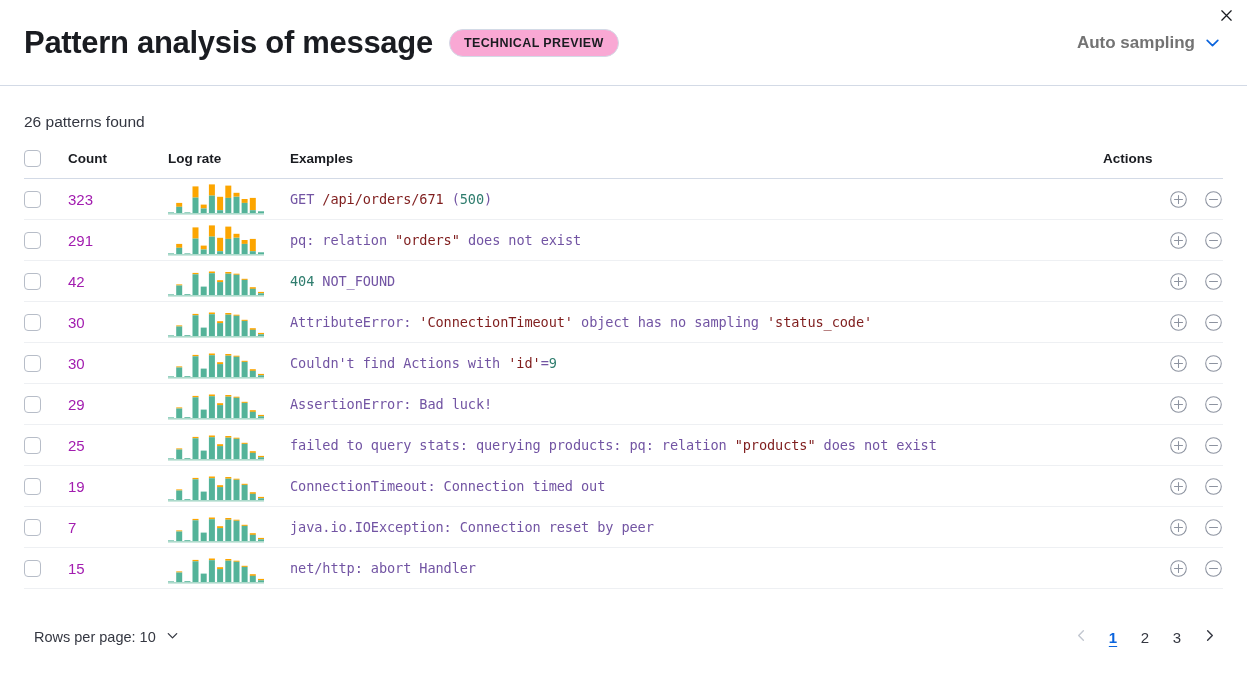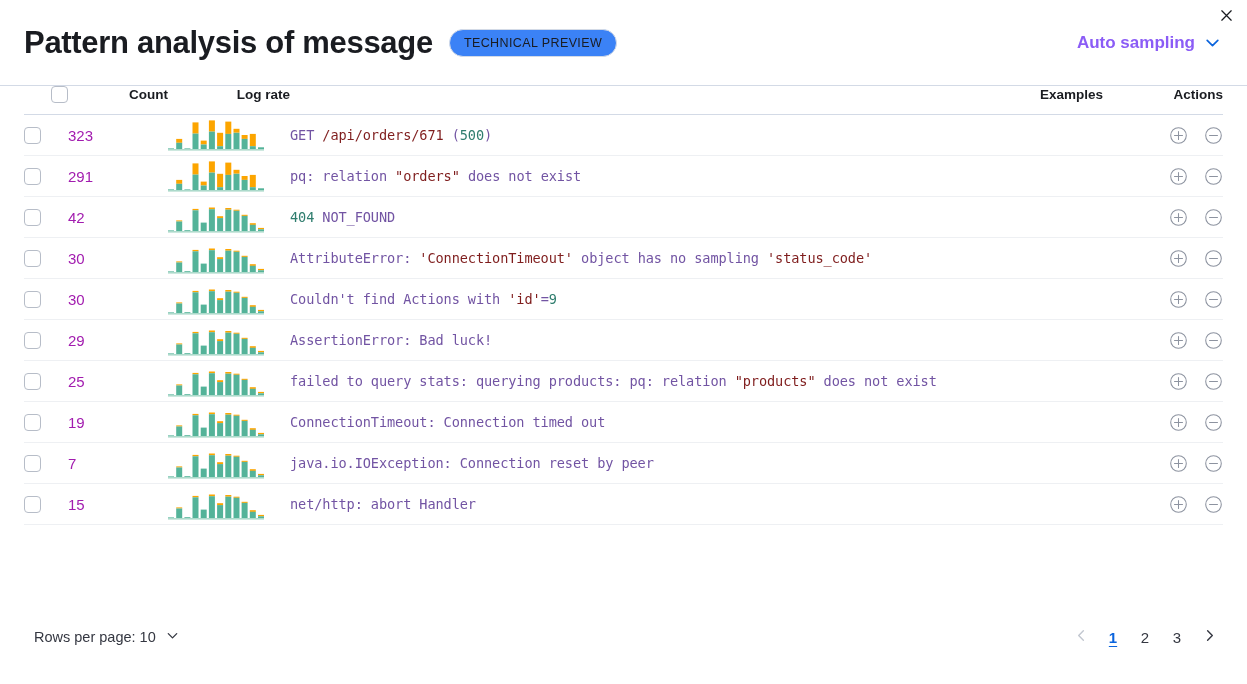--- a/index.html
+++ b/index.html
@@ -45,36 +45,36 @@
   }
   .badge-preview {
     display: inline-flex;
     align-items: center;
     justify-content: center;
     height: 28px;
     padding: 0 14px;
     border: 1px solid #d3dae6;
     border-radius: 14px;
     font-size: 12.5px;
-    font-weight: 400;
+    font-weight: 700;
     letter-spacing: 0.4px;
     color: #1a1c21;
-    background: #3b82f6;
+    background: #f9a8d4;
     white-space: nowrap;
   }
   .header-right {
     margin-left: auto;
     display: flex;
     align-items: center;
   }
   .auto-sampling {
     display: inline-flex;
     align-items: center;
     gap: 9px;
-    color: #8b5cf6;
+    color: #737373;
     font-size: 17px;
     font-weight: 600;
     cursor: pointer;
     background: none;
     border: none;
     padding: 4px 2px;
     font-family: "Liberation Sans", sans-serif;
     margin-left: 46px;
   }
   .auto-sampling .chev { display: inline-flex; }
@@ -104,21 +104,21 @@
     line-height: 20px;
   }
 
   
   table.patterns {
     width: 100%;
     border-collapse: collapse;
     table-layout: fixed;
   }
   table.patterns thead th {
-    text-align: right;
+    text-align: left;
     font-size: 13.5px;
     font-weight: 700;
     color: #1a1c21;
     padding: 0 0 11px 0;
     vertical-align: middle;
     border-bottom: 1px solid #d3dae6;
   }
   col.c-check { width: 44px; }
   col.c-count { width: 100px; }
   col.c-rate  { width: 122px; }
@@ -273,20 +273,21 @@
       <span>
         <svg width="15" height="15" viewBox="0 0 16 16" aria-hidden="true">
           <path d="M3 3 L13 13 M13 3 L3 13" fill="none" stroke="#1a1c21" stroke-width="1.35" stroke-linecap="round"></path>
         </svg>
       </span>
     </button>
   </div>
 
   <div class="body-wrap">
 
+    <div class="patterns-found">26 patterns found</div>
 
     <table class="patterns">
       <colgroup>
         <col class="c-check">
           <col class="c-count">
           <col class="c-rate">
           <col class="c-ex">
           <col class="c-act">
       </colgroup>
       <thead>

